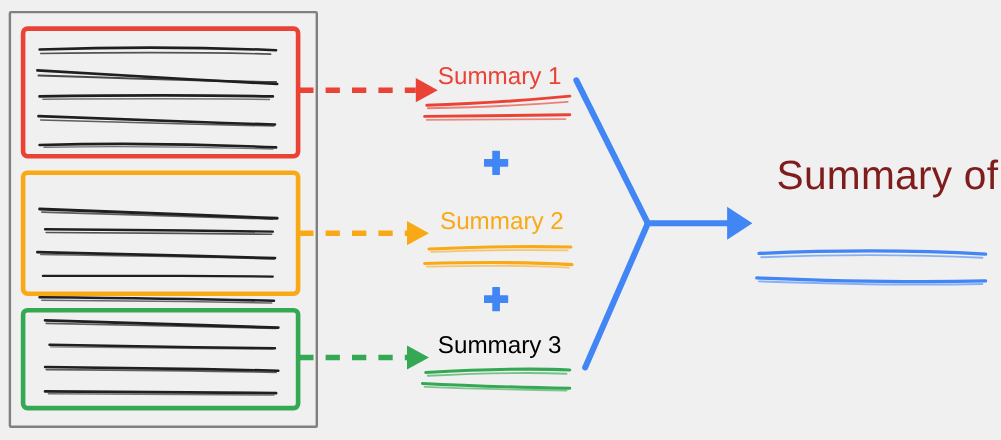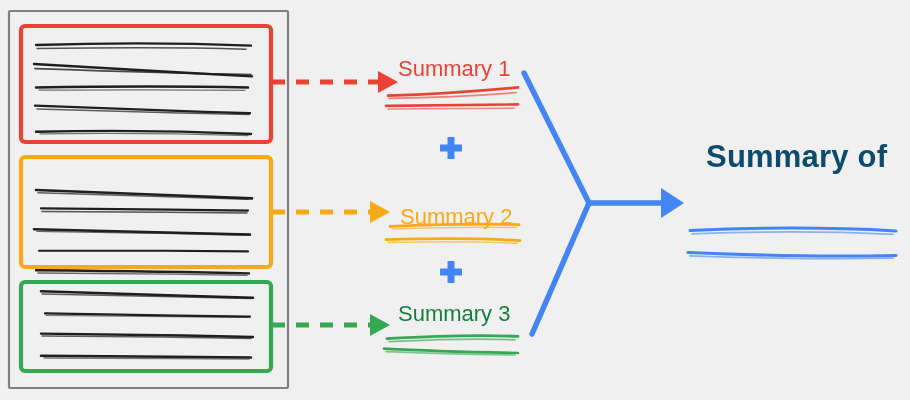--- a/index.html
+++ b/index.html
@@ -15,24 +15,24 @@
   .lbl{
     position:absolute;
     white-space:nowrap;
     font-family:"Liberation Sans","DejaVu Sans",sans-serif;
     font-weight:400;
     line-height:1;
     user-select:none;
   }
   .sum-lbl{font-size:22px;}
   #sum1-label{left:398px;top:58px;color:#EA4335;}
-  #sum2-label{left:400px;top:190px;color:#FAA916;margin-top:16px;}
-  #sum3-label{left:398px;top:303px;color:#15803d;}
+  #sum2-label{left:400px;top:190px;color:#FAA916;}
+  #sum3-label{left:398px;top:303px;color:#000000;}
 
-  .big-lbl{font-size:31px;color:#0c4a6e;font-weight:700;letter-spacing:.2px;}
+  .big-lbl{font-size:37px;color:#7f1d1d;font-weight:400;letter-spacing:.2px;}
   #sos-line1{left:706px;top:141px;}
   #sos-line2{left:727px;top:180px;}
 </style>
 </head>
 <body>
 
 <div id="canvas">
 
   <svg id="art" viewBox="0 0 910 400" xmlns="http://www.w3.org/2000/svg">
 

